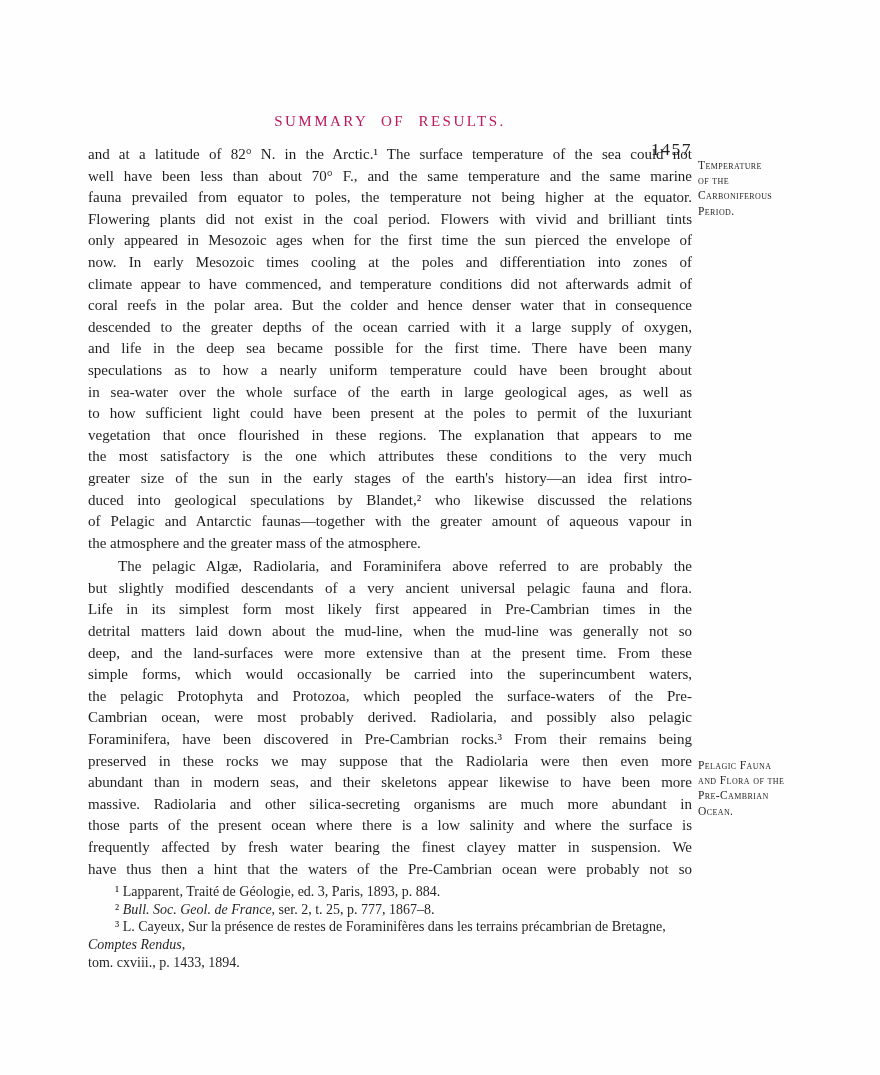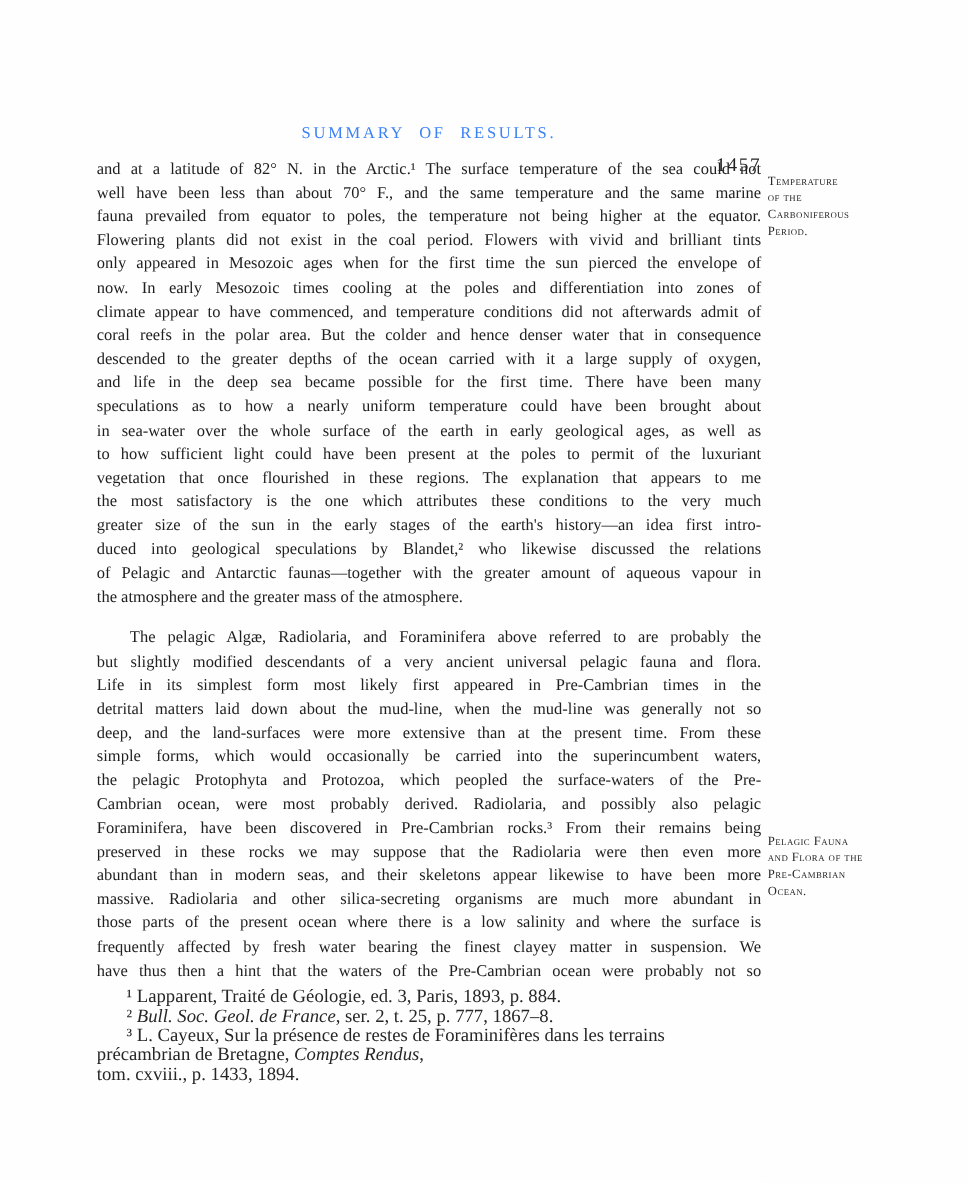--- a/index.html
+++ b/index.html
@@ -18,21 +18,21 @@
   }
   .runhead {
     position: absolute;
     top: 113px;
     left: 88px;
     width: 604px;
     text-align: center;
     font-size: 15px;
     letter-spacing: 2.5px;
     word-spacing: 7px;
-    color: #3b82f6;
+    color: #be185d;
   }
   .pagenum {
     position: absolute;
     top: 111px;
     left: 88px;
     width: 604px;
     text-align: right;
     font-size: 17.5px;
     letter-spacing: 1.5px;
     color: #222;
@@ -49,25 +49,25 @@
     line-height: 21.6px;
   }
   .tline {
     text-align: justify;
     text-align-last: justify;
     white-space: normal;
   }
   .tline.no-just {
     text-align-last: left;
   }
-  .para2 { margin-top: 16px; }
+  .para2 { margin-top: 2px; }
   .para2 .tline:first-child { text-indent: 30px; }
   .footnotes {
     margin-top: 3px;
-    font-size: 17px;
+    font-size: 14px;
     line-height: 17.6px;
     color: #262626;
   }
   .fline { text-align: left; }
   .fline:nth-child(-n+3) { text-indent: 27px; }
   .margin-note {
     position: absolute;
     left: 698px;
     width: 176px;
     font-variant: small-caps;
@@ -98,21 +98,21 @@
         <div class="tline">well have been less than about 70° F., and the same temperature and the same marine</div>
         <div class="tline">fauna prevailed from equator to poles, the temperature not being higher at the equator.</div>
         <div class="tline">Flowering plants did not exist in the coal period.   Flowers with vivid and brilliant tints</div>
         <div class="tline">only appeared in Mesozoic ages when for the first time the sun pierced the envelope of</div>
         <div class="tline">now.   In early Mesozoic times cooling at the poles and differentiation into zones of</div>
         <div class="tline">climate appear to have commenced, and temperature conditions did not afterwards admit of</div>
         <div class="tline">coral reefs in the polar area.   But the colder and hence denser water that in consequence</div>
         <div class="tline">descended to the greater depths of the ocean carried with it a large supply of oxygen,</div>
         <div class="tline">and life in the deep sea became possible for the first time.   There have been many</div>
         <div class="tline">speculations as to how a nearly uniform temperature could have been brought about</div>
-        <div class="tline">in sea-water over the whole surface of the earth in early geological ages, as well as</div>
+        <div class="tline">in sea-water over the whole surface of the earth in large geological ages, as well as</div>
         <div class="tline">to how sufficient light could have been present at the poles to permit of the luxuriant</div>
         <div class="tline">vegetation that once flourished in these regions.   The explanation that appears to me</div>
         <div class="tline">the most satisfactory is the one which attributes these conditions to the very much</div>
         <div class="tline">greater size of the sun in the early stages of the earth's history—an idea first intro-</div>
         <div class="tline">duced into geological speculations by Blandet,² who likewise discussed the relations</div>
         <div class="tline">of Pelagic and Antarctic faunas—together with the greater amount of aqueous vapour in</div>
         <div class="tline no-just">the atmosphere and the greater mass of the atmosphere.</div>
       </div>
     <div class="para para2">
         <div class="tline">The pelagic Algæ, Radiolaria, and Foraminifera above referred to are probably the</div>

